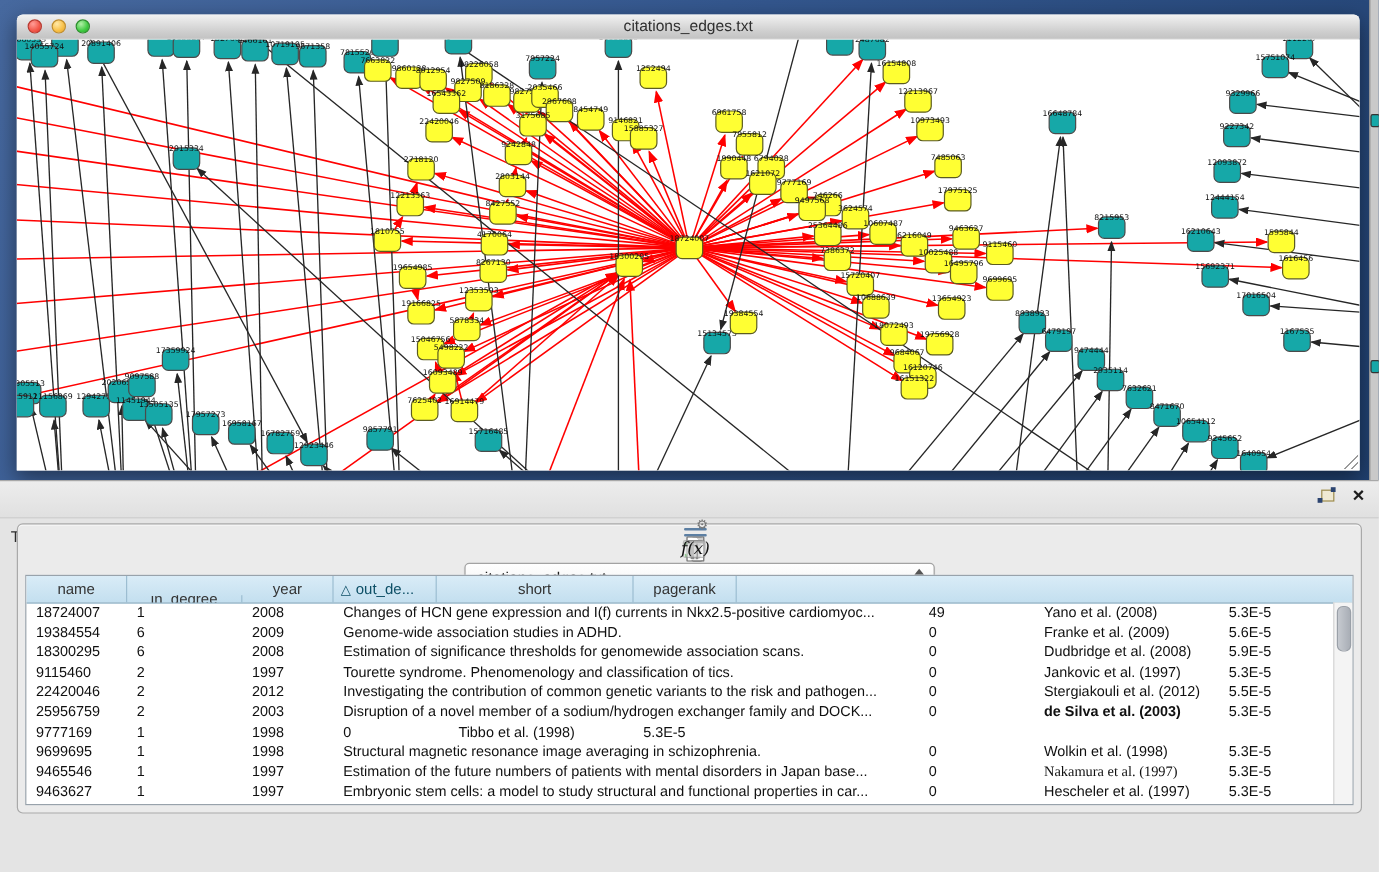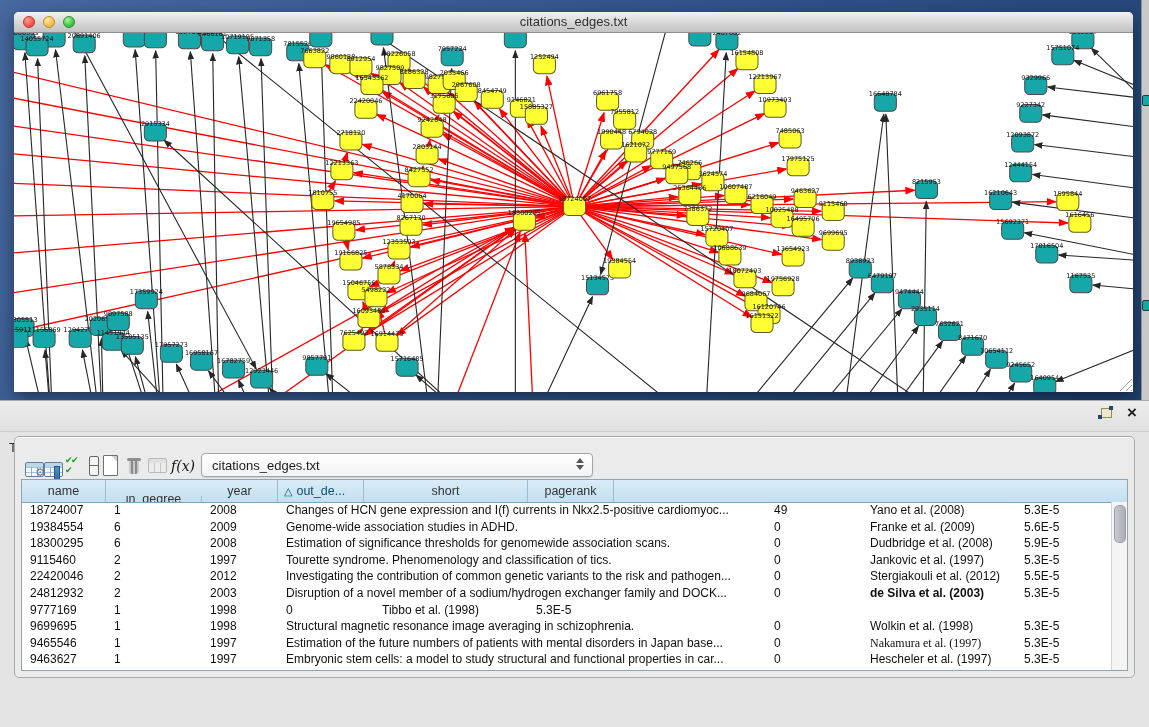--- a/index.html
+++ b/index.html
@@ -39,21 +39,21 @@
   .float-icon{position:relative;width:15px;height:13px;}
   .float-icon .sq{position:absolute;left:3px;top:2px;width:9px;height:8px;border:1px solid #9b8b50;background:#efe9d2;}
   .float-icon .d1,.float-icon .d2{position:absolute;width:4px;height:4px;background:#2c4470;}
   .float-icon .d1{left:0;bottom:0;}
   .float-icon .d2{right:0;top:0;}
   .close-icon{font-size:17px;font-weight:bold;color:#1d1d1d;line-height:13px;cursor:default;}
 
   .panel-body{position:absolute;left:14px;right:14px;top:36px;height:240px;
               border:1px solid #a9a9a9;border-radius:5px;background:#ebebeb;
               box-shadow:inset 0 1px 0 #fdfdfd;}
-  .toolbar{height:40px;display:flex;align-items:flex-end;padding-left:10px;}
+  .toolbar{height:40px;display:flex;align-items:center;padding-left:10px;flex-direction:column;}
   .tbi{width:24px;height:22px;position:relative;display:inline-block;}
 
   .grid-ico{box-sizing:border-box;width:19px;height:15px;margin-top:3px;border:1px solid #5c7fa3;border-radius:2px;
             background:
               linear-gradient(#bcd6ea,#bcd6ea) 0 0/100% 4px no-repeat,
               repeating-linear-gradient(90deg,transparent 0 5px,#8fb0c8 5px 6px),
               repeating-linear-gradient(transparent 0 4px,#a8c4d8 4px 5px),
               #f4f9fd;}
   .table-settings-icon::after{content:"⚙";position:absolute;right:-2px;bottom:-3px;font-size:11px;color:#777;}
   .column-select-icon::after{content:"";position:absolute;left:9px;top:3px;width:6px;height:15px;
@@ -901,21 +901,21 @@
           <div class="tr">
             <div class="td" style="width: 84px;">22420046</div>
             <div class="td" style="width: 96px;">2</div>
             <div class="td" style="width: 76px;">2012</div>
             <div class="td" style="width: 488px;">Investigating the contribution of common genetic variants to the risk and pathogen...</div>
             <div class="td" style="width: 86px;">0</div>
             <div class="td short-col" style="width: 164px;">Stergiakouli et al. (2012)</div>
             <div class="td" style="width: 86px;">5.5E-5</div>
           </div>
           <div class="tr">
-            <div class="td" style="width: 84px;">24812932</div>
+            <div class="td" style="width: 84px;">25956759</div>
             <div class="td" style="width: 96px;">2</div>
             <div class="td" style="width: 76px;">2003</div>
             <div class="td" style="width: 488px;">Disruption of a novel member of a sodium/hydrogen exchanger family and DOCK...</div>
             <div class="td" style="width: 86px;">0</div>
             <div class="td short-col" style="width: 164px; font-weight: bold;">de Silva et al. (2003)</div>
             <div class="td" style="width: 86px;">5.3E-5</div>
           </div>
           <div class="tr">
             <div class="td" style="width: 84px;">9777169</div>
             <div class="td" style="width: 96px;">1</div>

